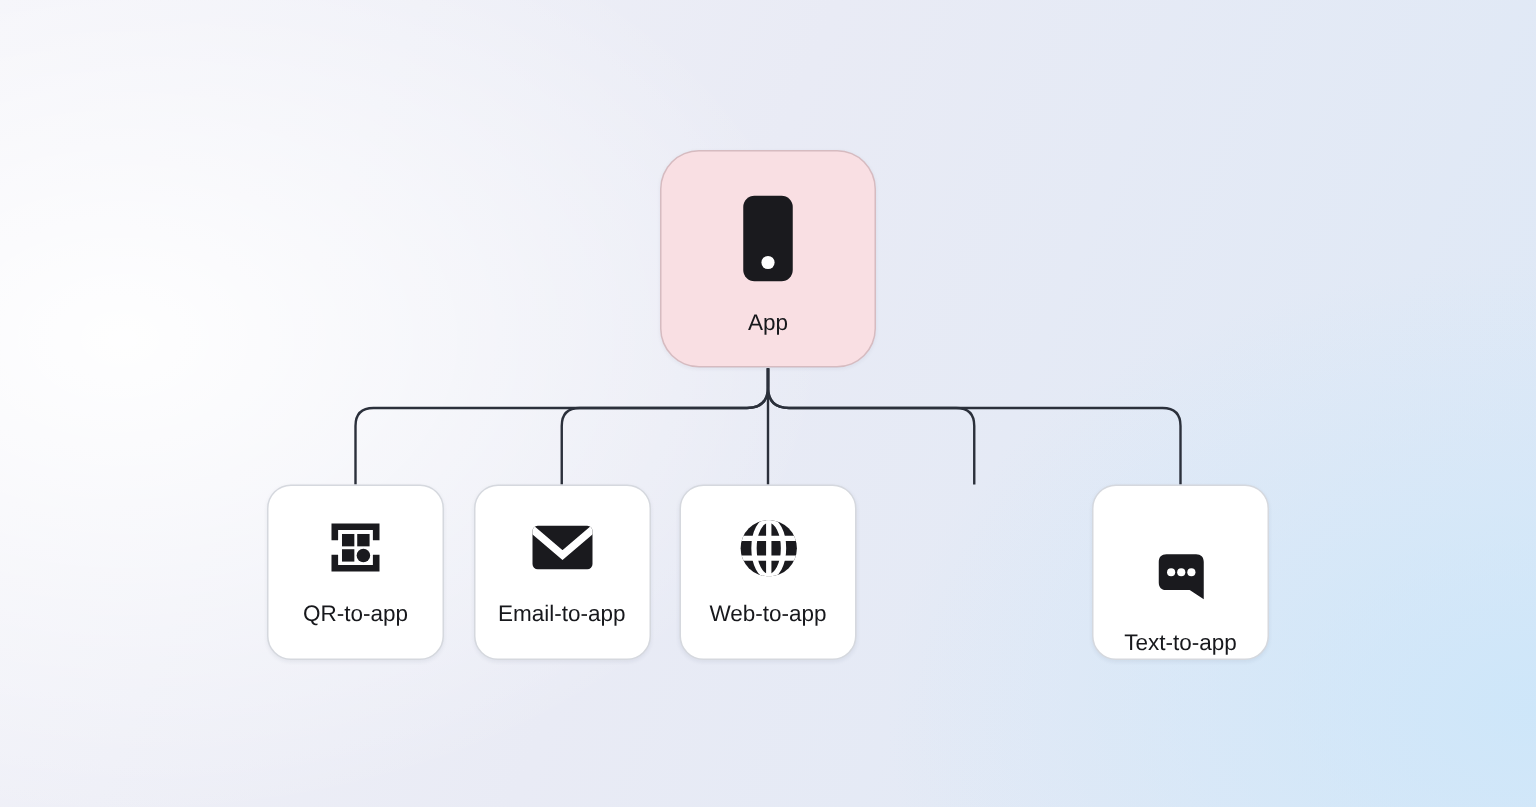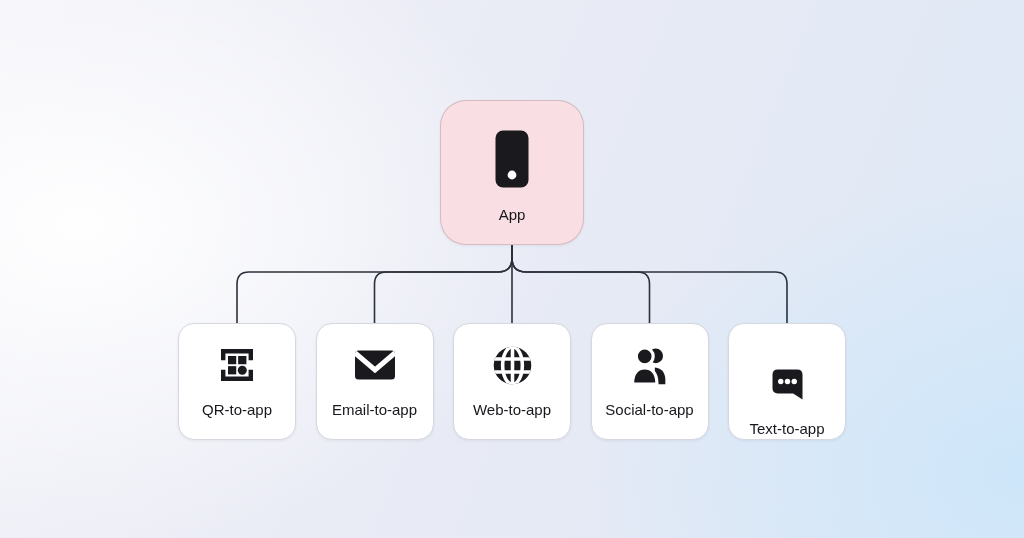--- a/index.html
+++ b/index.html
@@ -141,31 +141,20 @@
           <line x1="2" y1="17" x2="46" y2="17"></line>
           <line x1="2" y1="31" x2="46" y2="31"></line>
           <line x1="24" y1="2" x2="24" y2="46"></line>
           <ellipse cx="24" cy="24" rx="10.5" ry="20"></ellipse>
         </g>
       </svg>
     </span>
     <span class="node-label">Web-to-app</span>
   </div>
 
-  <div class="node node-card pos-3">
-    <span class="icon-box">
-      <svg width="46" height="46" viewBox="0 0 48 48">
-        <circle class="ink" cx="30" cy="14.5" r="7.6"></circle>
-        <path class="ink" d="M29 26.5 c8.5 0.5 11 7.5 11 12.5 v5 h-11 z"></path>
-        <circle class="ink" cx="18.5" cy="15" r="8.8" stroke="#ffffff" stroke-width="3.4"></circle>
-        <path class="ink" stroke="#ffffff" stroke-width="3.4" stroke-linejoin="round" d="M5.8 44 v-1 c0 -10.5 5.4 -16 12.7 -16 s12.7 5.5 12.7 16 v1 z"></path>
-      </svg>
-    </span>
-    <span class="node-label">Social-to-app</span>
-  </div>
 
   <div class="node node-card pos-4">
     <span class="icon-box">
       <svg width="45" height="45" viewBox="0 0 48 48">
         <path class="ink" d="M13.5 8 H34.5 C38 8 40 10 40 13.5 V40 L30 33.5 H13.5 C10 33.5 8 31.5 8 28 V13.5 C8 10 10 8 13.5 8 Z"></path>
         <circle class="paper" cx="16.8" cy="20.8" r="2.9"></circle>
         <circle class="paper" cx="24" cy="20.8" r="2.9"></circle>
         <circle class="paper" cx="31.2" cy="20.8" r="2.9"></circle>
       </svg>
     </span>

